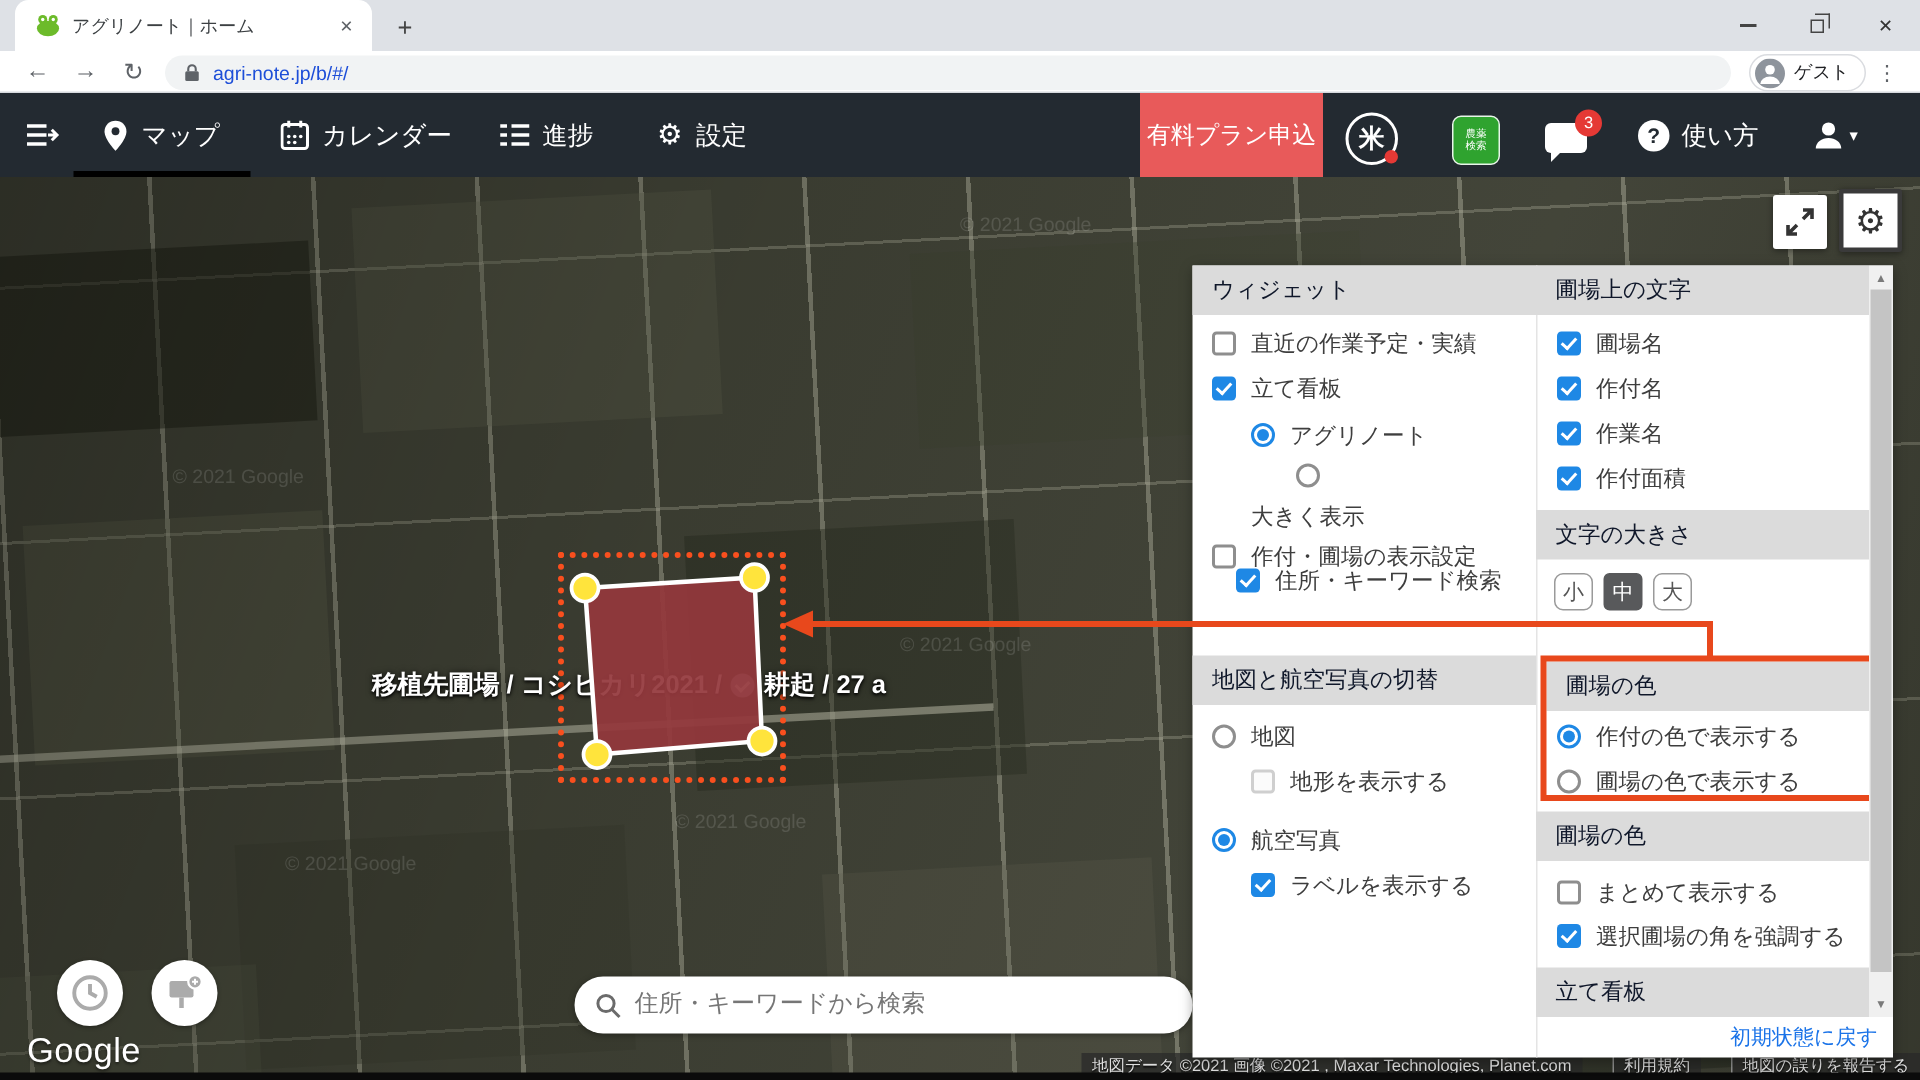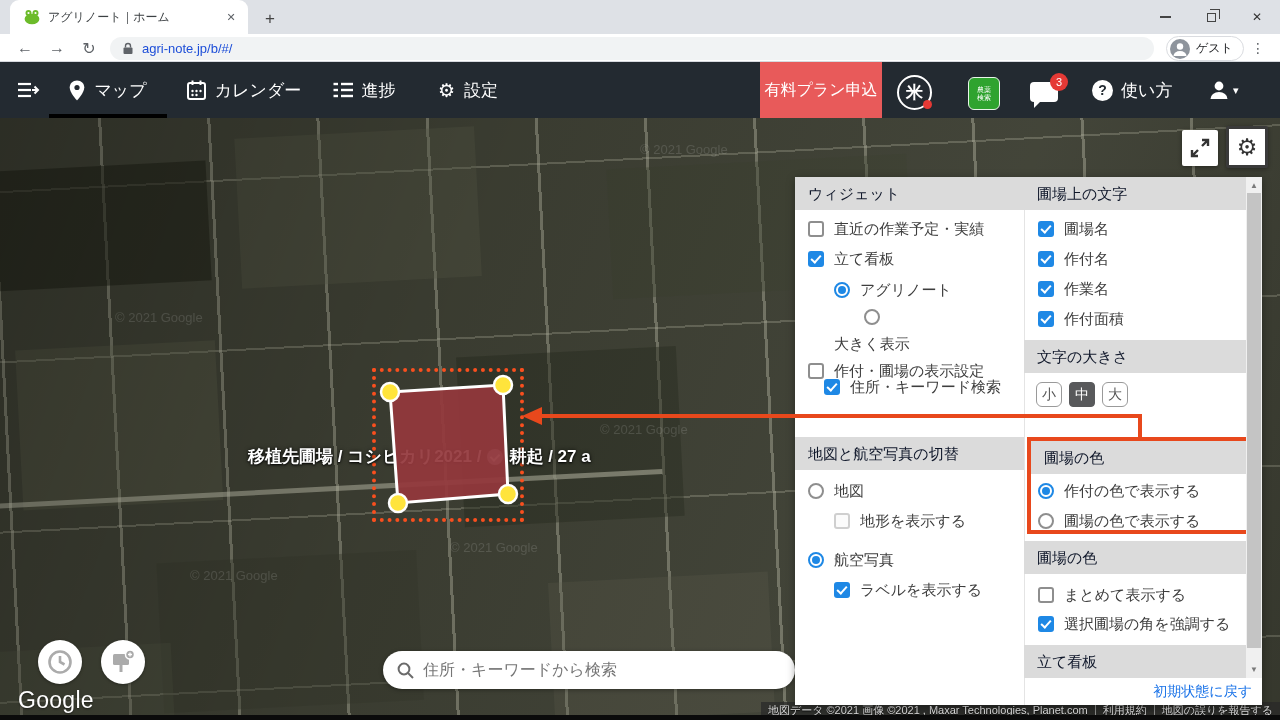--- a/index.html
+++ b/index.html
@@ -67,21 +67,21 @@
   .gear-btn { left:1226px; top:126px; width:42px; height:42px; border:3px solid #3A3A3A; border-radius:2px; font-size:23px; color:#333; }
 
   .searchbar { position:absolute; left:383px; top:651px; width:412px; height:38px; background:#fff; border-radius:19px; z-index:16; display:flex; align-items:center; padding-left:14px; box-shadow:0 1px 4px rgba(0,0,0,0.35); }
   .searchbar input { border:none; outline:none; font-size:16px; color:#333; margin-left:9px; width:340px; background:transparent; font-family:inherit; }
   .searchbar input::placeholder { color:#767676; }
 
   .circle-btn { position:absolute; width:44px; height:44px; border-radius:50%; background:#fff; display:flex; align-items:center; justify-content:center; z-index:16; box-shadow:0 1px 3px rgba(0,0,0,0.35); }
   .google-logo { position:absolute; left:18px; top:687px; z-index:16; color:#fff; font-size:23px; font-weight:500; letter-spacing:0.3px; text-shadow:0 1px 2px rgba(0,0,0,0.5); }
 
   .attrib { position:absolute; right:0; top:702px; height:15px; display:flex; z-index:12; font-size:11px; color:#DEDEDE; text-shadow:0 1px 1px rgba(0,0,0,0.8); }
-  .attrib > div { background:rgba(40,40,40,0.72); padding:1px 7px; white-space:nowrap; }
+  .attrib > div { background:rgba(40,40,40,0.72); padding:1px 7px; white-space:nowrap;margin-left:20px; }
   .attrib > div + div { border-left:1px solid rgba(255,255,255,0.45); }
   .bottom-edge { position:absolute; left:0; top:715px; width:1280px; height:5px; background:#0B0B0B; z-index:13; }
 
   
   .panel { position:absolute; left:795px; top:177px; width:467px; height:528px; background:#fff; z-index:30; box-shadow:0 2px 8px rgba(0,0,0,0.35); }
   .col-divider { position:absolute; left:1024px; top:177px; width:1px; height:528px; background:#E4E4E4; z-index:31; }
   .hdr { position:absolute; height:33px; background:#DBDBDB; color:#0f172a; font-size:15px; line-height:33px; padding-left:13px; z-index:32; }
   .prow { position:absolute; display:flex; align-items:center; gap:10px; height:22px; font-size:15px; color:#3E3E3E; z-index:32; white-space:nowrap; }
   .cb { width:16px; height:16px; border-radius:3px; position:relative; flex:0 0 auto; }
   .cb.on { background:#1E88E5; }

